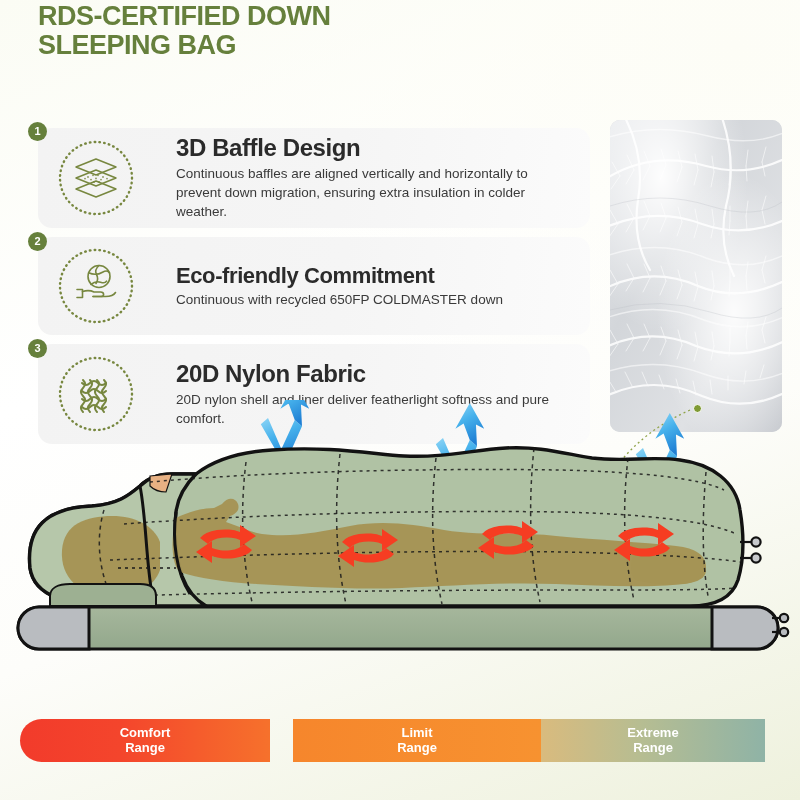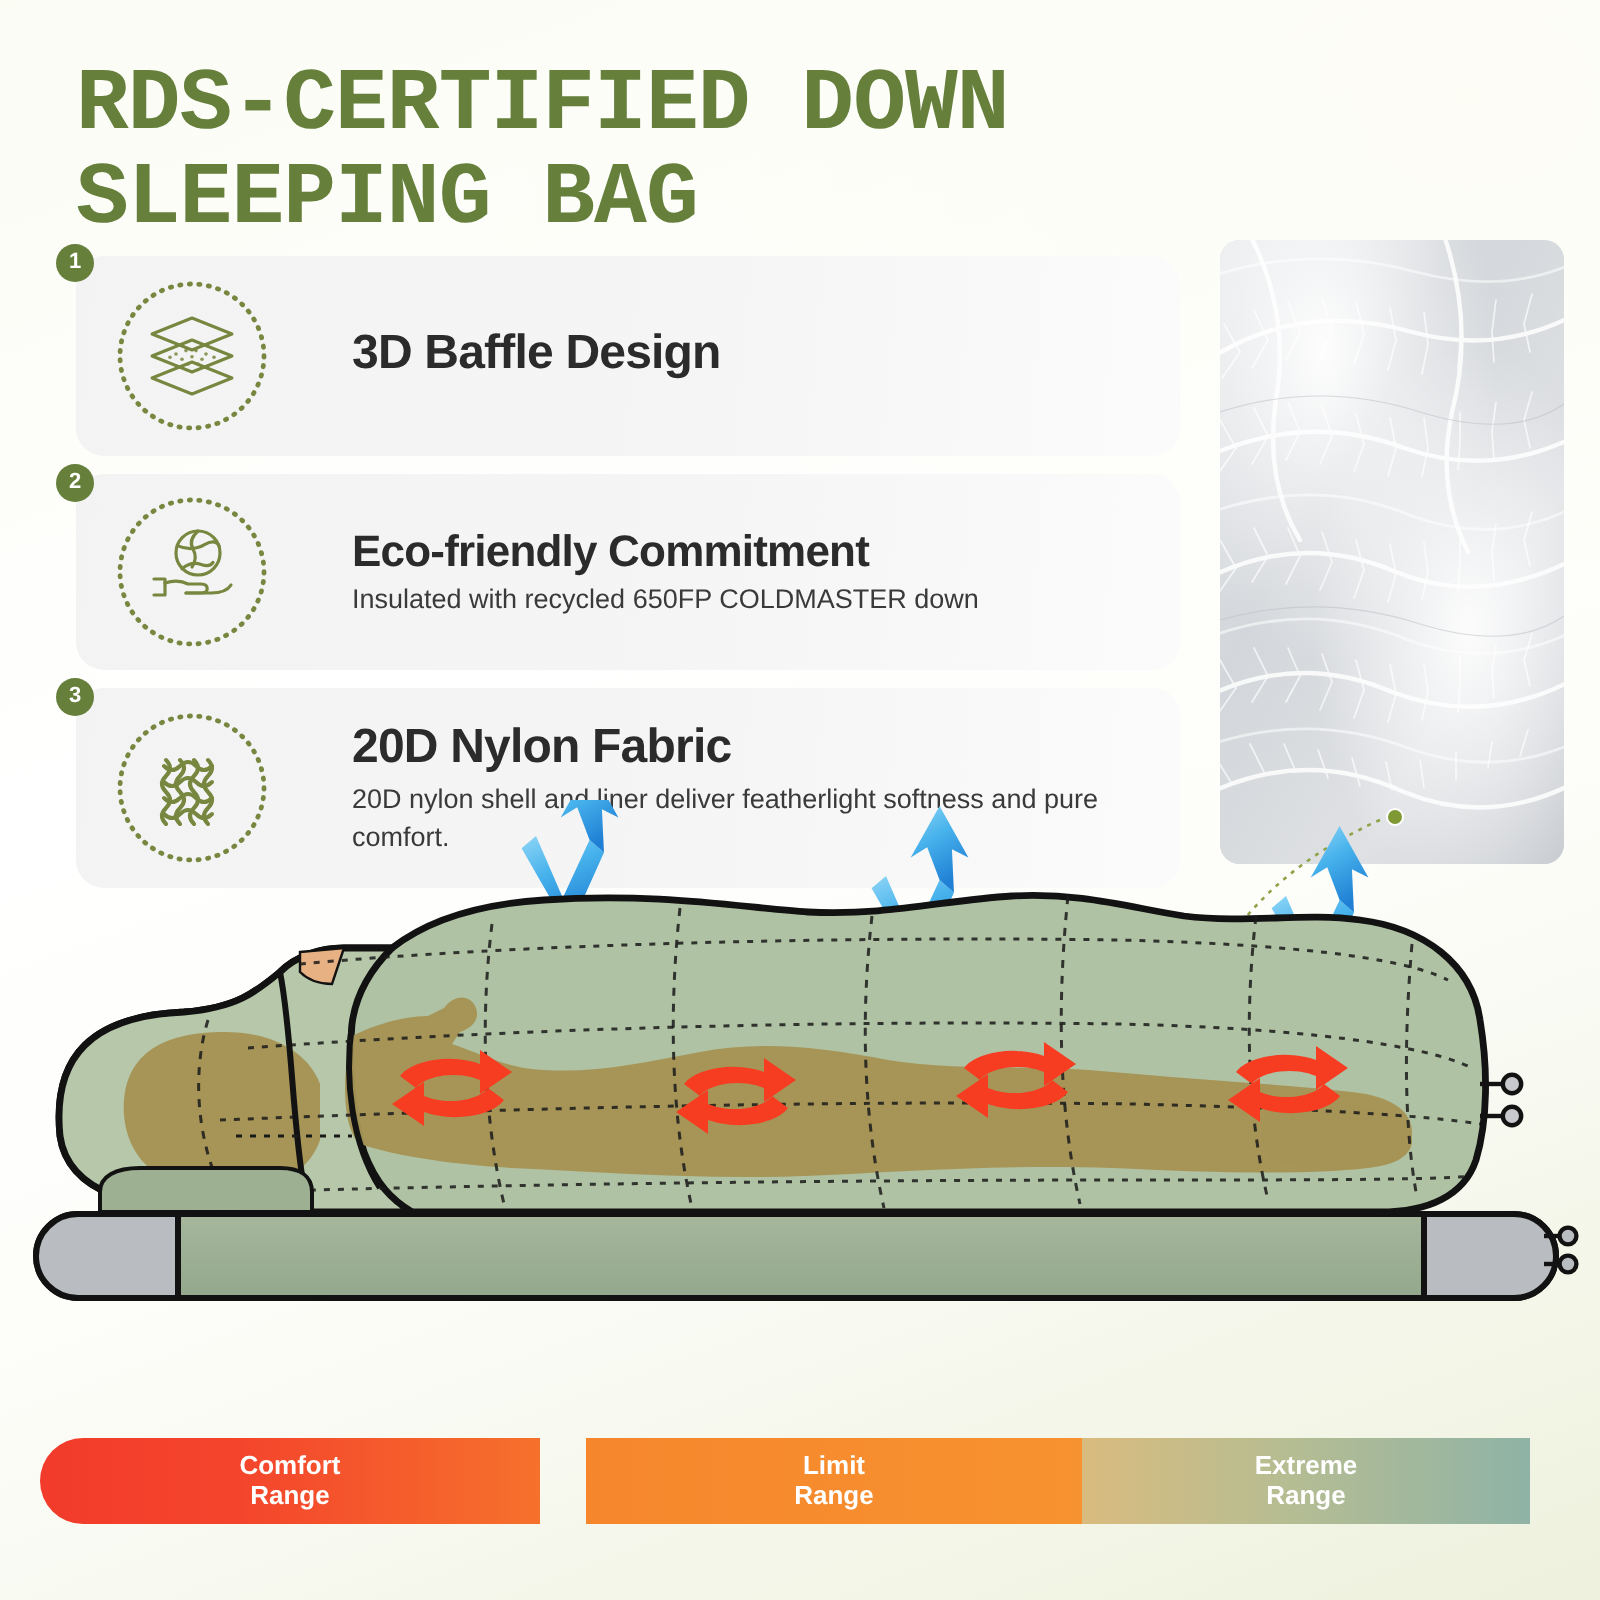--- a/index.html
+++ b/index.html
@@ -12,23 +12,23 @@
   #page{
     position:relative;width:800px;height:800px;
     background:
       radial-gradient(120% 90% at 92% 6%, #fdfdf6 0%, rgba(253,253,246,0) 55%),
       linear-gradient(160deg,#fbfcf4 0%, #ffffff 38%, #fdfdfa 62%, #eef1dd 100%);
     overflow:hidden;
   }
 
   
   .title{
-    position:absolute;left:38px;top:30px;width:600px;
-    font-size:44px;line-height:1.07;font-weight:bold;
-    letter-spacing:-0.5px;color:#66803c;font-family:Liberation Mono, monospace;
+    position:absolute;left:38px;top:2px;width:600px;
+    font-size:27px;line-height:1.07;font-weight:bold;
+    letter-spacing:-0.5px;color:#66803c;
   }
   .title .l2{display:block;}
 
   
   .card{
     position:absolute;left:38px;width:552px;
     background:linear-gradient(95deg,#f3f3f3 0%,#f5f5f5 55%,#fbfbfb 100%);
     border-radius:14px;
     display:flex;align-items:center;gap:32px;
   }
@@ -133,20 +133,21 @@
           <circle cx="46" cy="42.6" r="0.9"></circle>
             <circle cx="39" cy="45" r="0.9"></circle>
           <circle cx="44" cy="45" r="0.9"></circle>
             <circle cx="52" cy="41.6" r="0.9"></circle>
           <circle cx="30" cy="41.6" r="0.9"></circle>
         </g>
       </svg>
     </div>
     <div class="card-text">
       <div class="card-title">3D Baffle Design</div>
+      <div class="card-desc">Continuous baffles are aligned vertically and horizontally to prevent down migration, ensuring extra insulation in colder weather.</div>
     </div>
   </div>
 
   <div class="badge b2">2</div>
   <div class="card c2">
     <div class="icon-wrap">
       <svg width="82" height="82" viewBox="0 0 82 82">
         <circle cx="41" cy="41" r="36" fill="none" stroke="#77873f" stroke-width="2.4" stroke-linecap="round" stroke-dasharray="0.6 4.2"></circle>
         <g fill="none" stroke="#77873f" stroke-width="1.6" stroke-linecap="round" stroke-linejoin="round">
           <circle cx="44" cy="31.5" r="11"></circle>
@@ -154,21 +155,21 @@
           <path d="M36 39.4 Q40.5 35.5 45.6 37.2 Q50 38.7 51.5 36.2"></path>
           <path d="M44 20.5 Q39 25 41.5 29.5 Q44 34 41 38.5"></path>
           <path d="M22 44.5 L27.5 44.5 L27.5 52.5 L22 52.5"></path>
           <path d="M27.5 46.5 Q34 44.5 39 47 L45.5 47 Q48.6 47 48.6 49.4 Q48.6 51.5 45.5 51.5 L38 51.5"></path>
           <path d="M38 51.5 L50.5 51.5 Q58 51.5 60.5 47.5"></path>
         </g>
       </svg>
     </div>
     <div class="card-text">
       <div class="card-title big">Eco-friendly Commitment</div>
-      <div class="card-desc">Insulated with recycled 650FP COLDMASTER down</div>
+      <div class="card-desc">Continuous with recycled 650FP COLDMASTER down</div>
     </div>
   </div>
 
   <div class="badge b3">3</div>
   <div class="card c3">
     <div class="icon-wrap">
       <svg width="82" height="82" viewBox="0 0 82 82">
         <circle cx="41" cy="41" r="36" fill="none" stroke="#77873f" stroke-width="2.4" stroke-linecap="round" stroke-dasharray="0.6 4.2"></circle>
         <g fill="none" stroke="#77873f" stroke-width="2" stroke-linecap="round">
           <path d="M28 27 q4 4 0 8 q-4 4 0 8 q4 4 0 8 q-4 4 0 8"></path>

